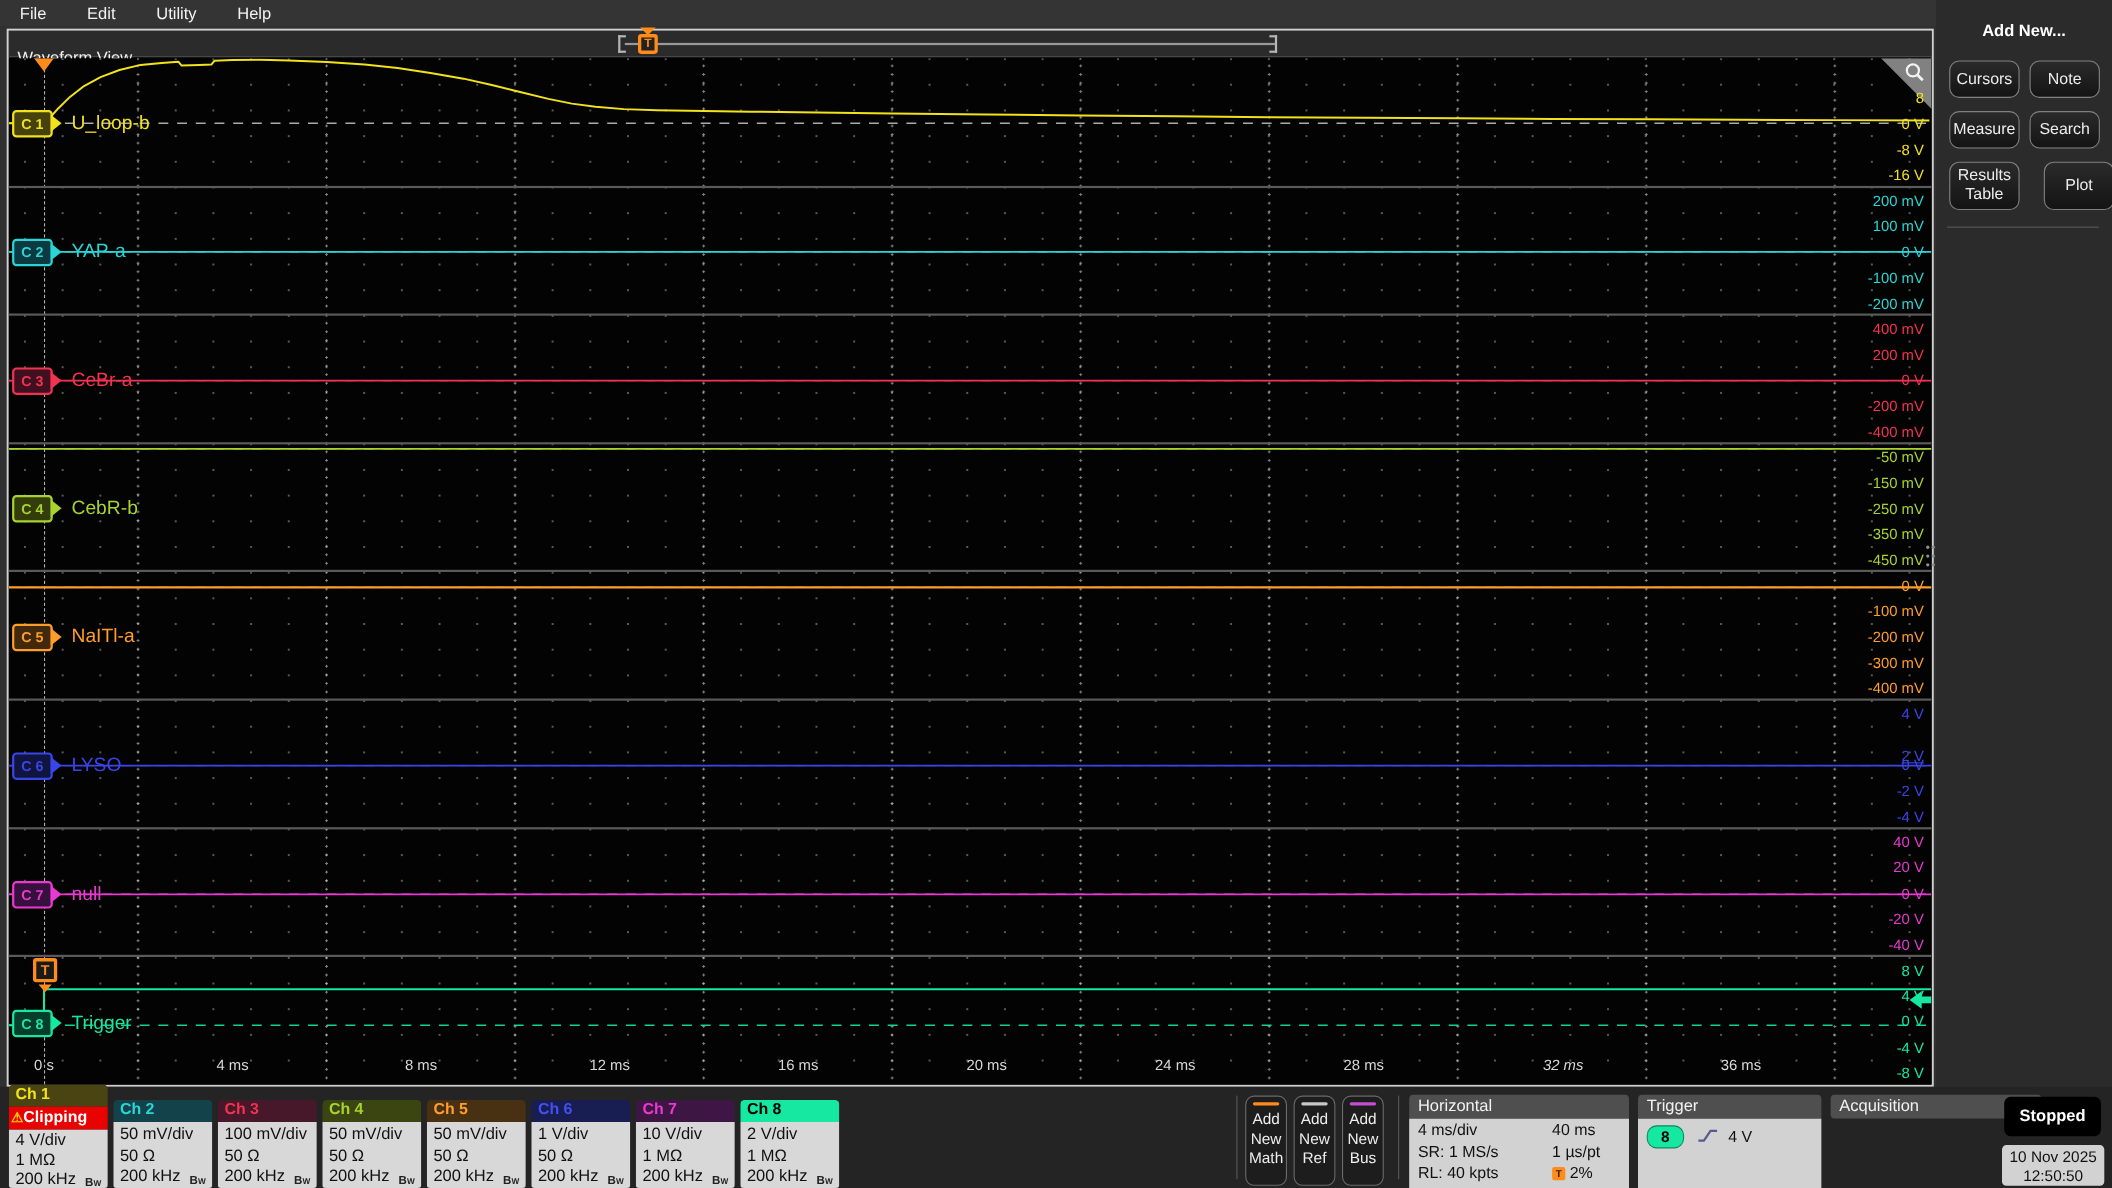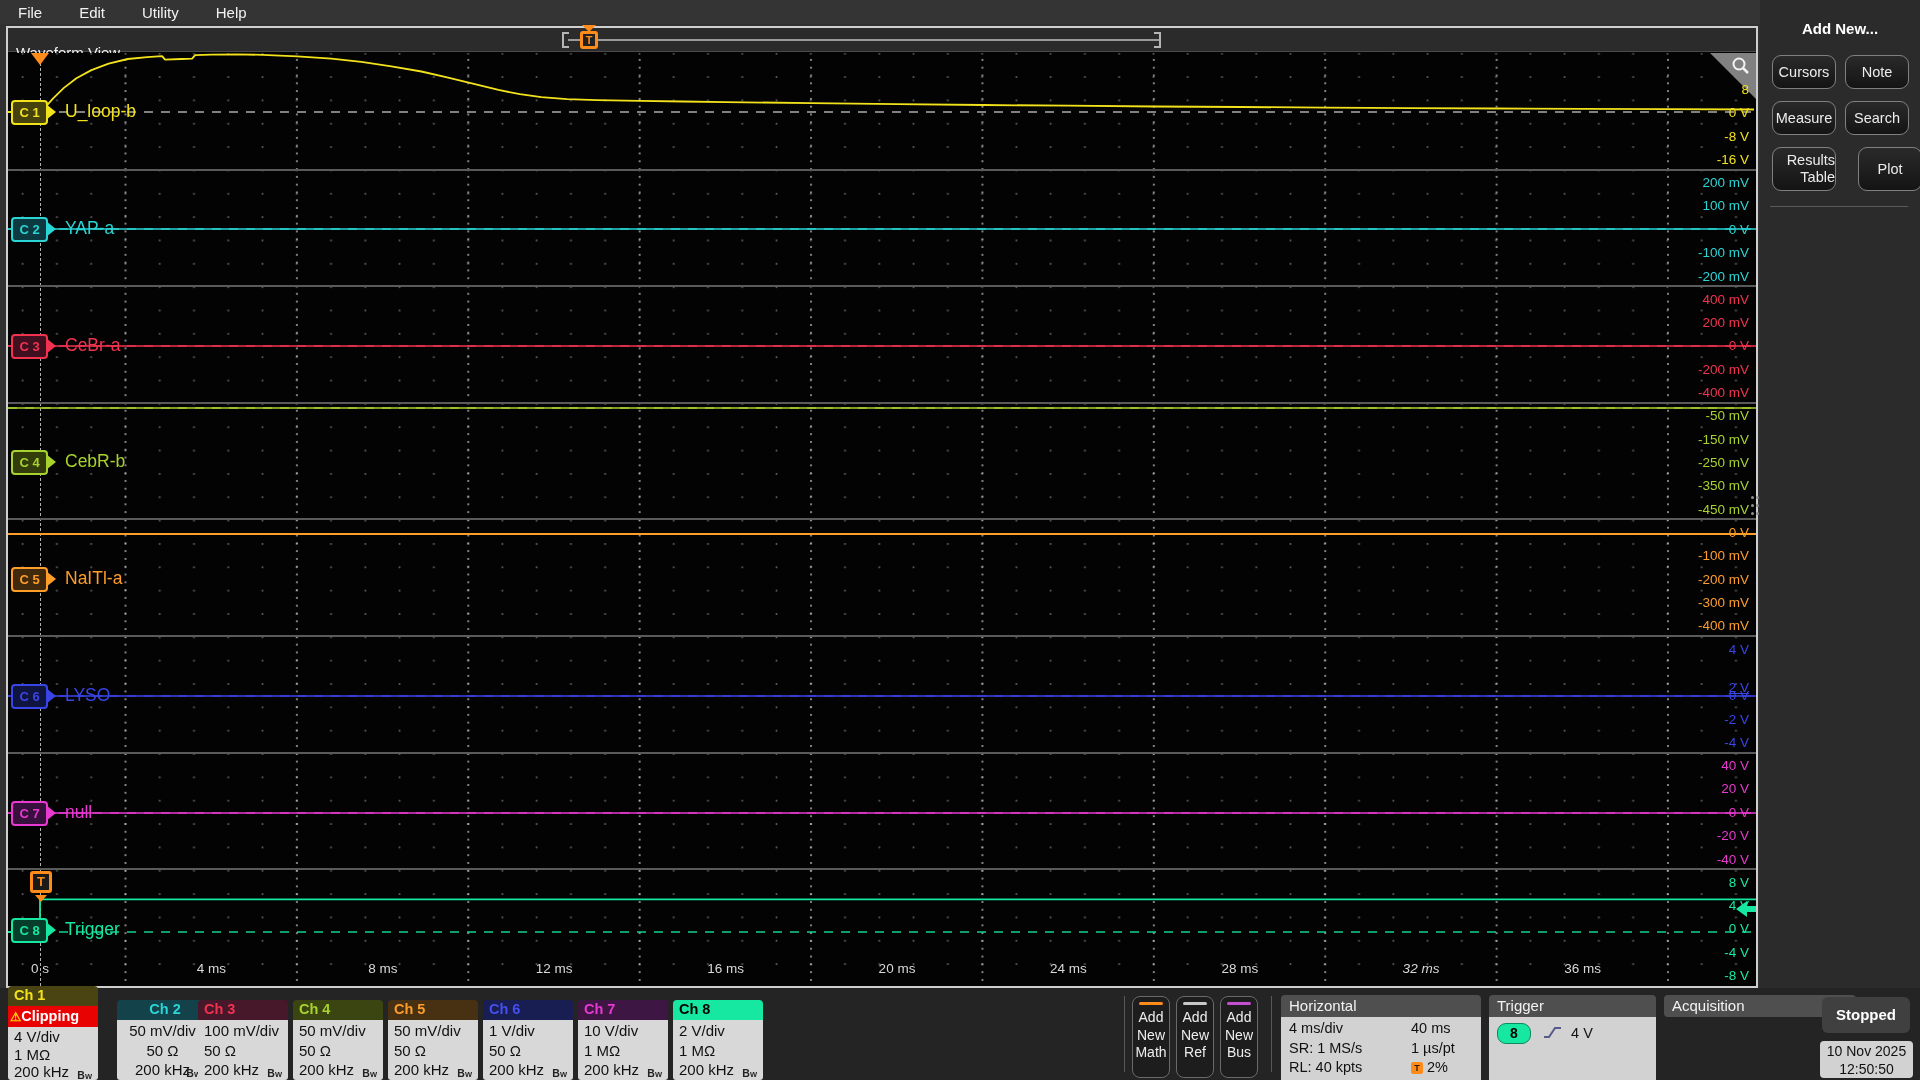--- a/index.html
+++ b/index.html
@@ -59,21 +59,21 @@
     border-top:46px solid rgba(140,140,140,.92); border-left:46px solid transparent; }
   #wedge-glass { position:absolute; right:4px; top:3px; }
   #trig-level-arrow { position:absolute; right:0; top:847px; }
 
   
   #rpanel { position:absolute; left:1760px; top:0; width:160px; height:988px; background:#2b2b2b; }
   #rpanel-title { position:absolute; left:0; top:20px; width:160px; text-align:center;
     color:#fff; font-size:15px; font-weight:bold; }
   .rbtn { position:absolute; width:64px; background:linear-gradient(#2a2a2a,#141414);
     border:1.5px solid #808080; border-radius:9px; color:#ececec; font-size:14.5px;
-    display:flex; align-items:center; justify-content:center; text-align:right; line-height:17px; cursor:pointer; }
+    display:flex; align-items:center; justify-content:center; text-align:center; line-height:17px; cursor:pointer; }
   #rpanel-sep { position:absolute; left:10px; top:206px; width:138px; height:1px; background:#5a5a5a; }
   #splitter { position:absolute; left:1751px; top:496px; width:9px; height:22px;
     display:grid; grid-template-columns:3px 3px; gap:2px; }
   #splitter i { width:3px; height:3px; border-radius:50%; background:#909090; }
 
   
   #bottombar { position:absolute; left:0; top:988px; width:1920px; height:92px; background:#242424; }
   .chb { position:absolute; border-radius:4px 4px 3px 3px; overflow:hidden; width:90px; }
   .chb-header { height:20px; font-size:14.5px; font-weight:bold; padding:1px 0 0 6px; }
   .chb-body { background:#d8d8d8; color:#111; font-size:15px; padding:1px 5px 0 6px; }
@@ -91,21 +91,21 @@
 
   .panel { position:absolute; top:7px; border-radius:4px; overflow:hidden; }
   .panel-header { height:22px; background:#4f4f4f; color:#f2f2f2; font-size:15px; padding:2px 0 0 8px; }
   .panel-body { background:#d2d2d2; color:#111; font-size:14.5px; padding:2px 6px 0 8px; height:70px; }
   .pline { line-height:19.5px; white-space:nowrap; }
   .pcol2 { position:absolute; }
   #trig-src-badge { display:inline-block; width:34px; height:21px; background:#17e8a1; border:1px solid #0a8a5e;
     border-radius:9px; color:#000; font-weight:bold; font-size:14px; text-align:center; line-height:19px; }
   #t2-icon { display:inline-block; width:12px; height:12px; background:#ff8c1a; border-radius:2px;
     color:#301800; font-size:9px; font-weight:bold; text-align:center; line-height:12px; vertical-align:1px; }
-  #stopped { position:absolute; left:1822px; top:9px; width:88px; height:36px; background:#404040;
+  #stopped { position:absolute; left:1822px; top:9px; width:88px; height:36px; background:#000000;
     border-radius:6px; color:#fff; font-weight:bold; font-size:15px; text-align:center; line-height:36px; cursor:pointer; }
   #datetime { position:absolute; left:1820px; top:53px; width:93px; height:37px; background:#d2d2d2;
     border-radius:4px; color:#111; font-size:14px; text-align:center; line-height:18px; padding-top:1px; }
 </style>
 </head>
 <body>
 
 <div id="menubar">
   <span class="menu-item">File</span>
   <span class="menu-item">Edit</span>
@@ -252,21 +252,21 @@
   <div id="badge-row">
       <div class="chb" style="left: 8px; top: -2px;">
         <div class="chb-header" style="background: rgb(74, 68, 19); color: rgb(242, 226, 28);">Ch 1</div>
         <div id="clip-strip"><span class="warn">⚠</span>Clipping</div>
         <div class="chb-body" style="height: 53px; line-height: 17.5px;">
           <div class="chb-line" style="line-height: 17.5px;">4 V/div</div>
           <div class="chb-line" style="line-height: 17.5px;">1 MΩ</div>
           <div class="chb-line" style="line-height: 17.5px;">200 kHz<span class="bw"><span>B</span><small>W</small></span></div>
         </div>
       </div>
-      <div class="chb" style="left: 117px; top: 12px; text-align: center;">
+      <div class="chb" style="left: 103px; top: 12px;">
         <div class="chb-header" style="background: rgb(20, 66, 74); color: rgb(42, 213, 213);">Ch 2</div>
         <div class="chb-body" style="height: 60px; line-height: 19.5px;">
           <div class="chb-line">50 mV/div</div>
           <div class="chb-line">50 Ω</div>
           <div class="chb-line">200 kHz<span class="bw"><span>B</span><small>W</small></span></div>
         </div>
       </div>
       <div class="chb" style="left: 198px; top: 12px;">
         <div class="chb-header" style="background: rgb(71, 23, 42); color: rgb(242, 51, 80);">Ch 3</div>
         <div class="chb-body" style="height: 60px; line-height: 19.5px;">

